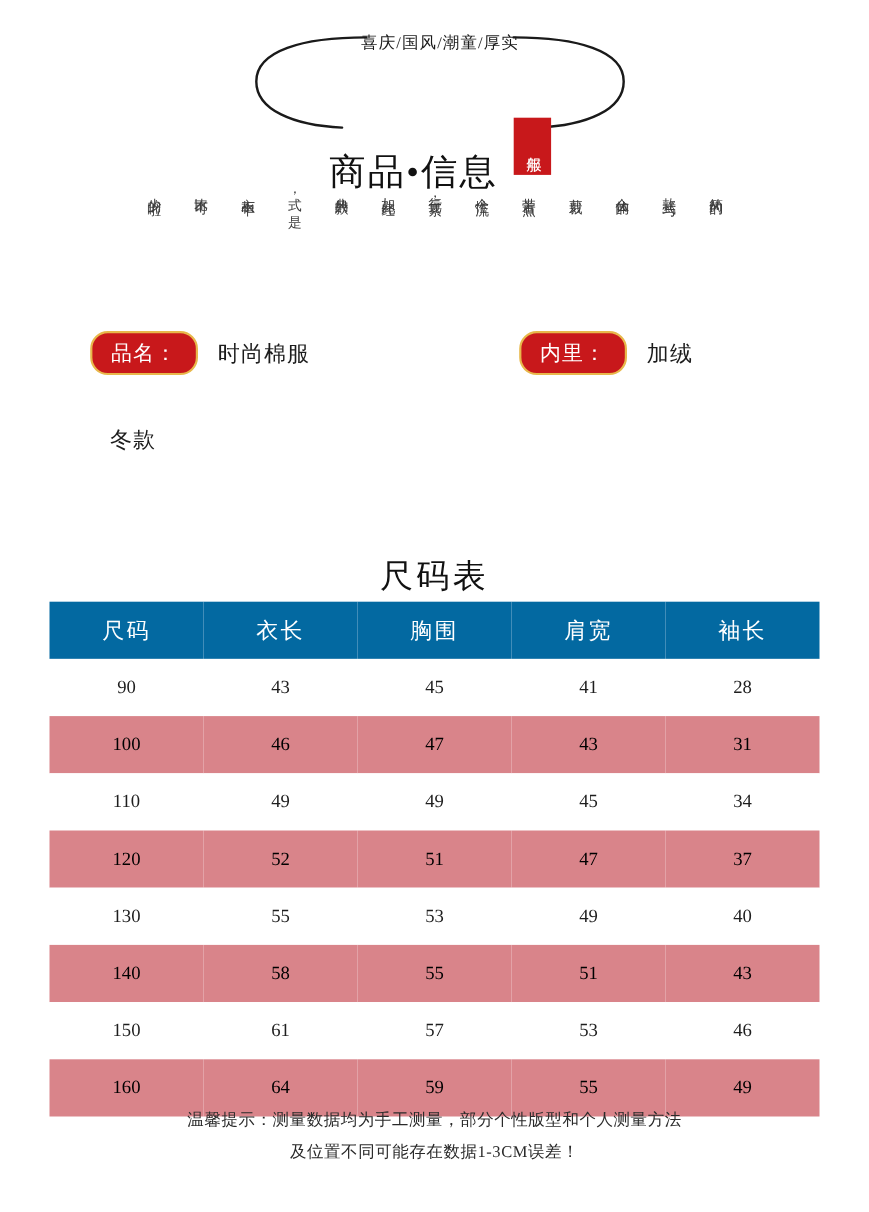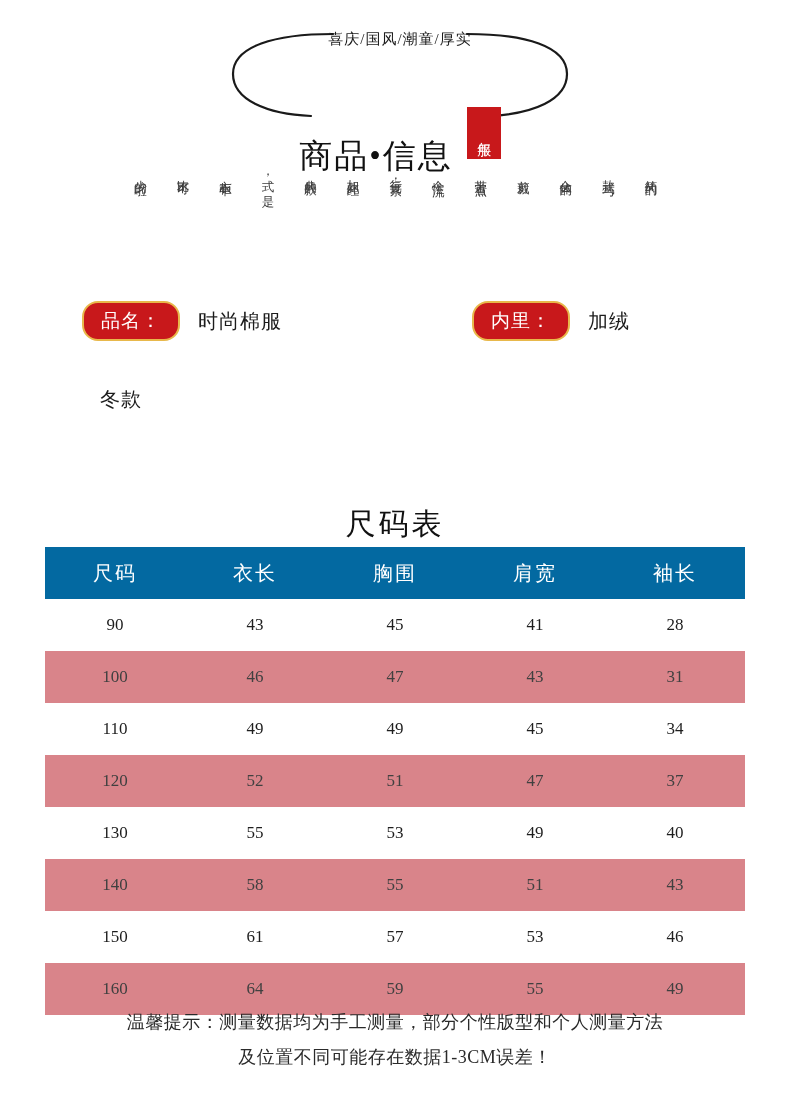--- a/index.html
+++ b/index.html
@@ -178,32 +178,32 @@
     font-size: 17px;
     color: #1e1e1e;
     font-family: "Liberation Serif", serif;
     margin-top: 28px;
   }
   tbody tr.odd td {
     background: #ffffff;
   }
   tbody tr.even td {
     background: #d9848a;
-    color: #404040;
+    color: #000000;
   }
 
   .notes {
     position: absolute;
     top: 1005px;
     left: 0;
     width: 790px;
     text-align: center;
   }
   .notes div {
-    font-size: 18px;
+    font-size: 15px;
     color: #2a2a2a;
     line-height: 1.95;
     letter-spacing: 0.5px;
     font-family: "Liberation Serif", serif;
   }
 </style>
 </head>
 <body>
 
 <div class="header">

